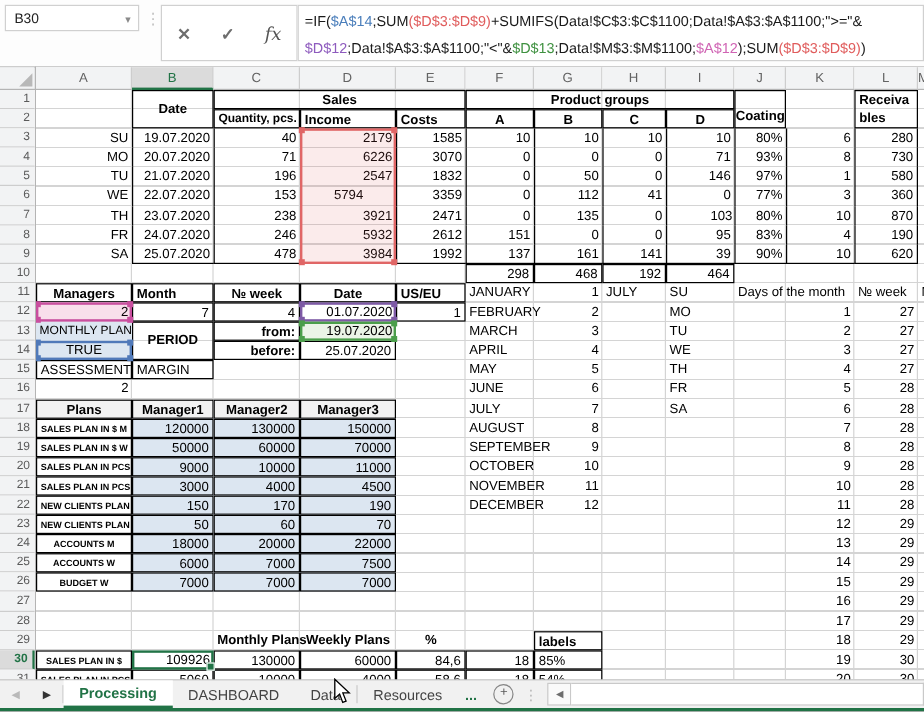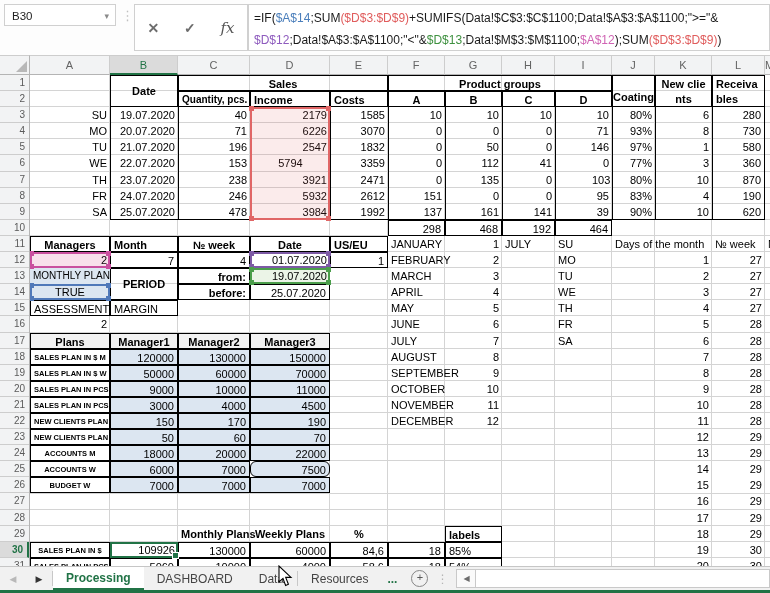--- a/index.html
+++ b/index.html
@@ -176,21 +176,20 @@
       <div class="vline" style="left: 471px;"></div>
       <div class="vline" style="left: 524px;"></div>
       <div class="vline" style="left: 581px;"></div>
       <div class="vline" style="left: 624px;"></div>
       <div class="vline" style="left: 681px;"></div>
       <div class="vline" style="left: 734px;"></div>
       <div class="cell b c bx m" style="grid-area: 1 / 2 / span 2 / span 1;">Date</div>
       <div class="cell b c bx" style="grid-area: 1 / 3 / span 1 / span 3;">Sales</div>
       <div class="cell b c bx" style="grid-area: 1 / 6 / span 1 / span 4;">Product groups</div>
       <div class="cell b c bx bottom" style="grid-area: 1 / 10 / span 2 / span 1;">Coating</div>
-      <div class="cell b c bx wrap" style="grid-area: 1 / 11 / span 2 / span 1;">New clients</div>
       <div class="cell b bx wrap" style="grid-area: 1 / 12 / span 2 / span 1;">Receivables</div>
       <div class="cell b bx fs10" style="grid-area: 2 / 3 / span 1 / span 1;">Quantity, pcs.</div>
       <div class="cell b bx" style="grid-area: 2 / 4 / span 1 / span 1;">Income</div>
       <div class="cell b bx" style="grid-area: 2 / 5 / span 1 / span 1;">Costs</div>
       <div class="cell b c bx" style="grid-area: 2 / 6 / span 1 / span 1;">A</div>
       <div class="cell b c bx" style="grid-area: 2 / 7 / span 1 / span 1;">B</div>
       <div class="cell b c bx" style="grid-area: 2 / 8 / span 1 / span 1;">C</div>
       <div class="cell b c bx" style="grid-area: 2 / 9 / span 1 / span 1;">D</div>
       <div class="cell r" style="grid-area: 3 / 1 / span 1 / span 1;">SU</div>
       <div class="cell r vb" style="grid-area: 3 / 2 / span 1 / span 1;">19.07.2020</div>
@@ -389,21 +388,21 @@
       <div class="cell r" style="grid-area: 23 / 12 / span 1 / span 1;">29</div>
       <div class="cell sm b c bx" style="grid-area: 24 / 1 / span 1 / span 1;">ACCOUNTS M</div>
       <div class="cell r bx fill-blue" style="grid-area: 24 / 2 / span 1 / span 1;">18000</div>
       <div class="cell r bx fill-blue" style="grid-area: 24 / 3 / span 1 / span 1;">20000</div>
       <div class="cell r bx fill-blue" style="grid-area: 24 / 4 / span 1 / span 1;">22000</div>
       <div class="cell r" style="grid-area: 24 / 11 / span 1 / span 1;">13</div>
       <div class="cell r" style="grid-area: 24 / 12 / span 1 / span 1;">29</div>
       <div class="cell sm b c bx" style="grid-area: 25 / 1 / span 1 / span 1;">ACCOUNTS W</div>
       <div class="cell r bx fill-blue" style="grid-area: 25 / 2 / span 1 / span 1;">6000</div>
       <div class="cell r bx fill-blue" style="grid-area: 25 / 3 / span 1 / span 1;">7000</div>
-      <div class="cell r bx fill-blue" style="grid-area: 25 / 4 / span 1 / span 1; border-radius: 6px;">7500</div>
+      <div class="cell r bx fill-blue" style="grid-area: 25 / 4 / span 1 / span 1;">7500</div>
       <div class="cell r" style="grid-area: 25 / 11 / span 1 / span 1;">14</div>
       <div class="cell r" style="grid-area: 25 / 12 / span 1 / span 1;">29</div>
       <div class="cell sm b c bx" style="grid-area: 26 / 1 / span 1 / span 1;">BUDGET W</div>
       <div class="cell r bx fill-blue" style="grid-area: 26 / 2 / span 1 / span 1;">7000</div>
       <div class="cell r bx fill-blue" style="grid-area: 26 / 3 / span 1 / span 1;">7000</div>
       <div class="cell r bx fill-blue" style="grid-area: 26 / 4 / span 1 / span 1;">7000</div>
       <div class="cell r" style="grid-area: 26 / 11 / span 1 / span 1;">15</div>
       <div class="cell r" style="grid-area: 26 / 12 / span 1 / span 1;">29</div>
       <div class="cell r" style="grid-area: 27 / 11 / span 1 / span 1;">16</div>
       <div class="cell r" style="grid-area: 27 / 12 / span 1 / span 1;">29</div>

